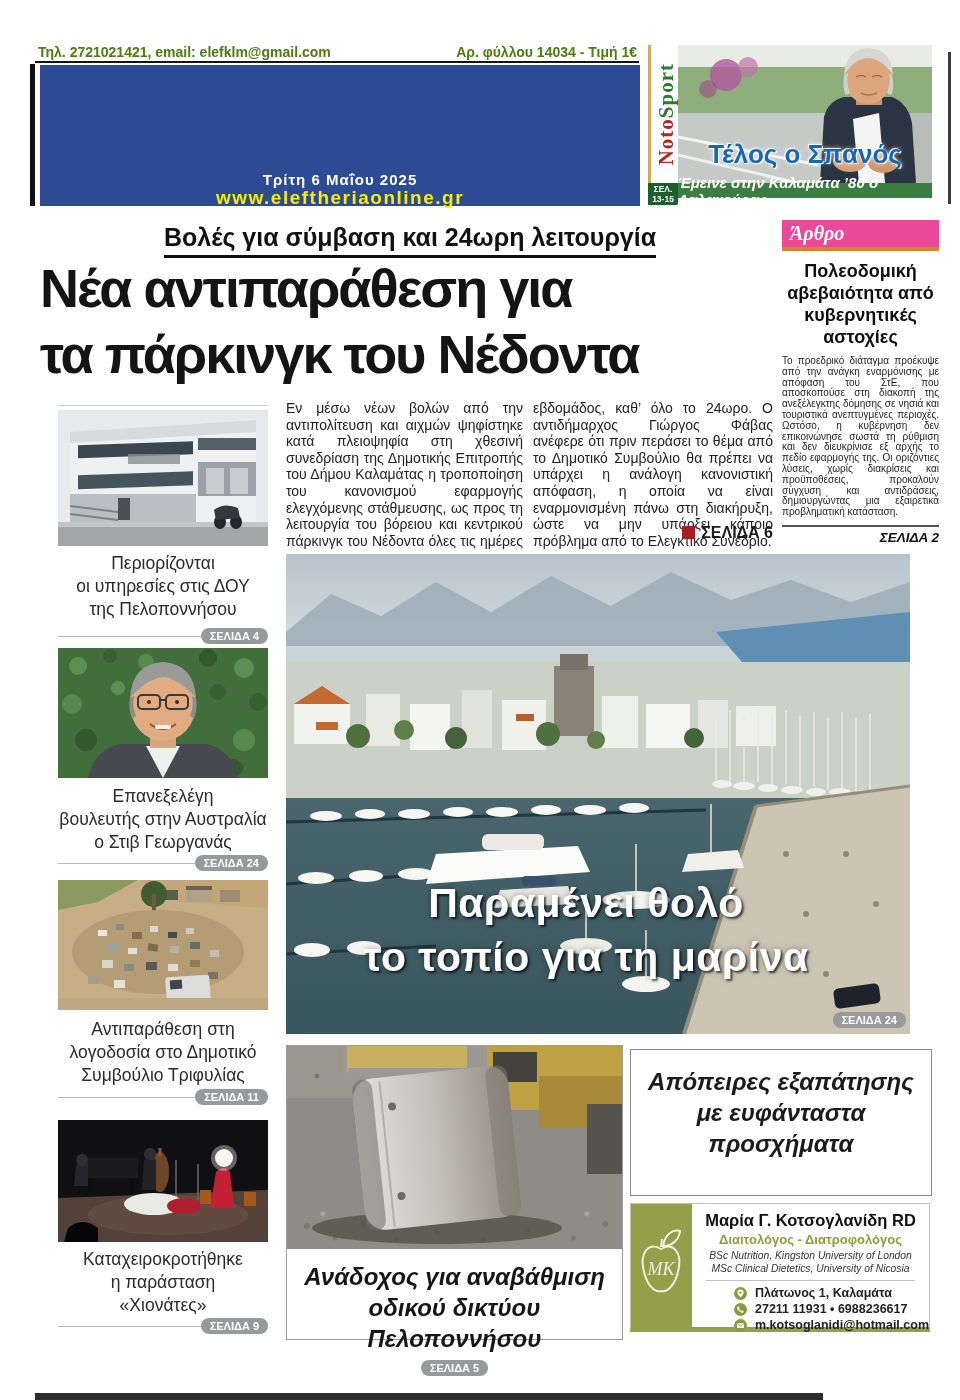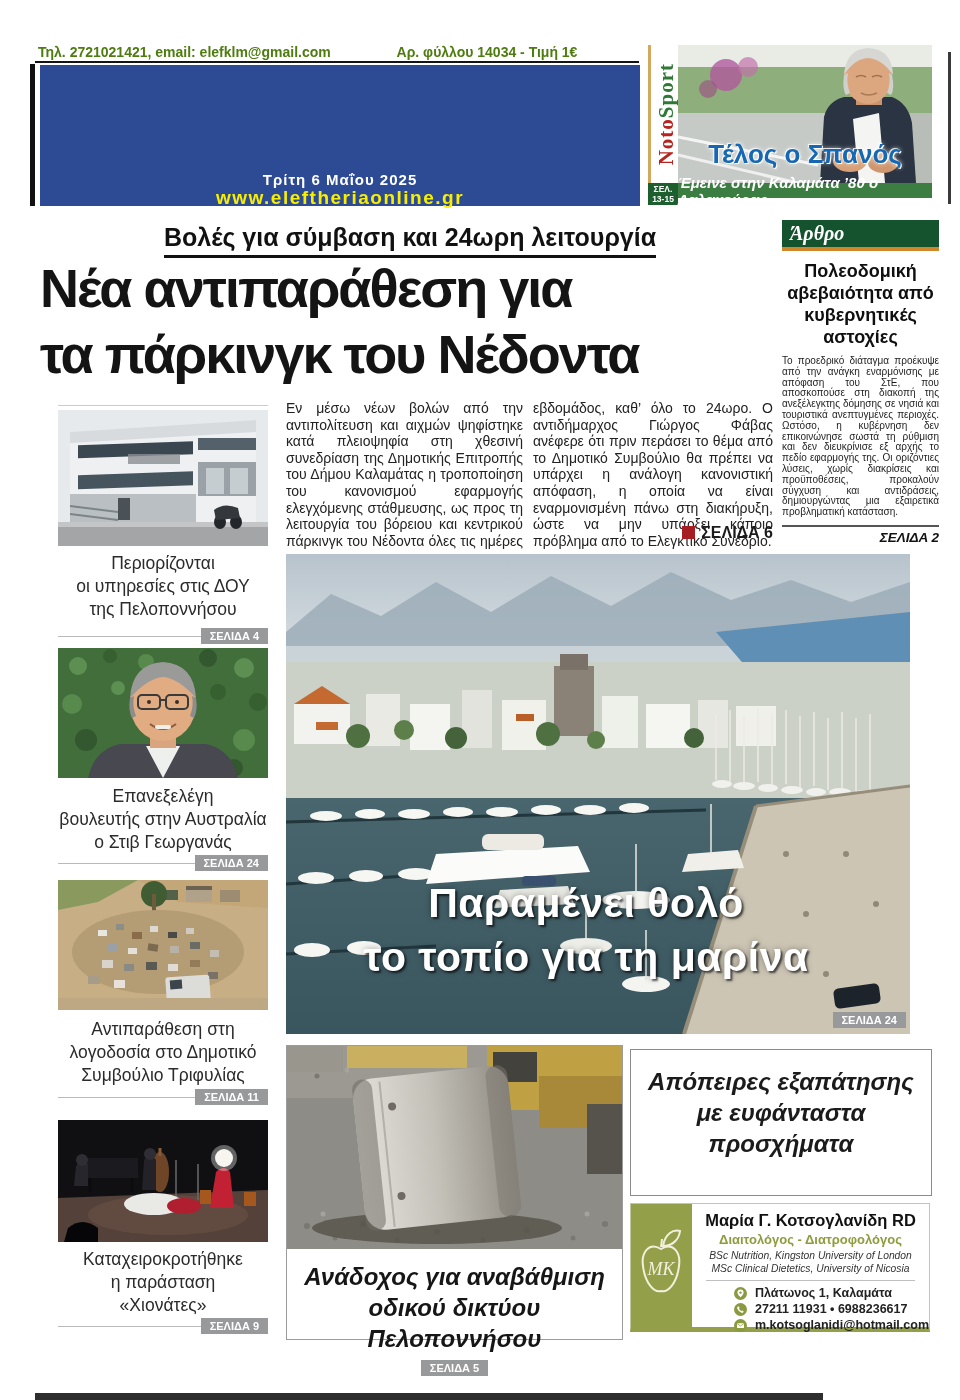--- a/index.html
+++ b/index.html
@@ -29,31 +29,31 @@
   .ns-pagebox{background:#1c5e2d;color:#fff;font-weight:bold;font-size:8.5px;line-height:10px;
               display:flex;flex-direction:column;align-items:center;justify-content:center;}
   
   .kicker{font-size:25px;font-weight:bold;color:#111;text-align:center;}
   .kicker span{display:inline-block;border-bottom:3px solid #111;padding-bottom:3px;}
   .headline{font-size:54px;font-weight:bold;letter-spacing:-2px;color:#141414;text-align:left;line-height:64px;}
   .bodycol{font-size:14px;line-height:16.6px;text-align:justify;color:#222;}
   .leadref{font-weight:bold;font-size:16px;color:#1a1a1a;white-space:nowrap;}
   .leadref .sq{display:inline-block;width:13px;height:13px;background:#a71e22;margin-right:6px;vertical-align:-1px;}
   
-  .ar-bar{background:#14532d;color:#fff;font-family:"Liberation Serif","DejaVu Serif",serif;font-style:italic;
+  .ar-bar{background:#ec4899;color:#fff;font-family:"Liberation Serif","DejaVu Serif",serif;font-style:italic;
           font-weight:bold;font-size:20px;line-height:27px;padding-left:8px;border-bottom:4px solid #d0872c;}
   .ar-title{font-size:18px;font-weight:bold;text-align:center;line-height:22px;color:#0f0f0f;margin-top:9px;}
   .ar-body{font-size:10px;line-height:10.8px;text-align:justify;color:#1d1d1d;margin-top:8px;}
   .ar-ref{border-top:2px solid #555;margin-top:7px;padding-top:3px;text-align:right;
           font-style:italic;font-weight:bold;font-size:13.5px;color:#111;}
   
   .sb-caption{font-size:17.5px;line-height:23px;color:#2b2b2b;text-align:center;}
   .refrow{display:flex;align-items:center;}
   .refrow .rule{flex:1;height:1px;background:#b9b9b9;}
-  .badge{background:#97999b;color:#fff;font-size:11px;font-weight:bold;padding:2px 9px;white-space:nowrap;}
+  .badge{background:#97999b;color:#fff;font-size:11px;font-weight:bold;padding:2px 9px;white-space:nowrap;border-radius:8px;}
   
   .marina-overlay{color:#fff;font-weight:bold;font-size:41px;text-align:center;letter-spacing:0.5px;
                   text-shadow:2px 2px 2px rgba(0,0,0,.6),0 0 6px rgba(0,0,0,.35);}
   
   .rw-box{border:1px solid #9c9c9c;background:#fff;}
   .rw-caption{font-style:italic;font-weight:bold;font-size:24px;line-height:31px;color:#161616;text-align:center;}
   
   .fraud-box{border:1.5px solid #8b8b8b;background:#fff;text-align:center;}
   .fraud-line{font-style:italic;font-weight:bold;font-size:24px;line-height:31px;color:#1b1b1b;}
   
@@ -69,21 +69,21 @@
 </style>
 </head>
 <body>
 
 <div class="page">
 
   <div class="abs" style="left:30px;top:64px;width:5px;height:142px;background:#101010;"></div>
   <div class="abs" style="left:948px;top:52px;width:3px;height:152px;background:#3a3a3a;"></div>
 
   <div class="abs topbar" style="left:38px;top:44px;">Τηλ. 2721021421, email: elefklm@gmail.com</div>
-  <div class="abs topbar" style="left:337px;top:44px;width:300px;text-align:center;">Αρ. φύλλου 14034 - Τιμή 1€</div>
+  <div class="abs topbar" style="left:337px;top:44px;width:300px;text-align:right;">Αρ. φύλλου 14034 - Τιμή 1€</div>
   <div class="abs toprule" style="left:35px;top:61px;width:604px;height:2px;"></div>
 
   <div class="abs masthead" style="left:40px;top:65px;width:600px;height:141px;">
     <div class="abs mdate" style="left:0;top:106px;width:600px;text-align:center;">Τρίτη 6 Μαΐου 2025</div>
     <div class="abs murl" style="left:0;top:122px;width:600px;text-align:center;">www.eleftheriaonline.gr</div>
   </div>
 
   <div class="abs" style="left:648px;top:45px;width:284px;height:160px;">
     <div class="abs ns-strip" style="left:0;top:0;width:30px;height:138px;">
       <div class="ns-vert"><span class="ns-noto">Noto</span><span class="ns-sport">Sport</span></div>

